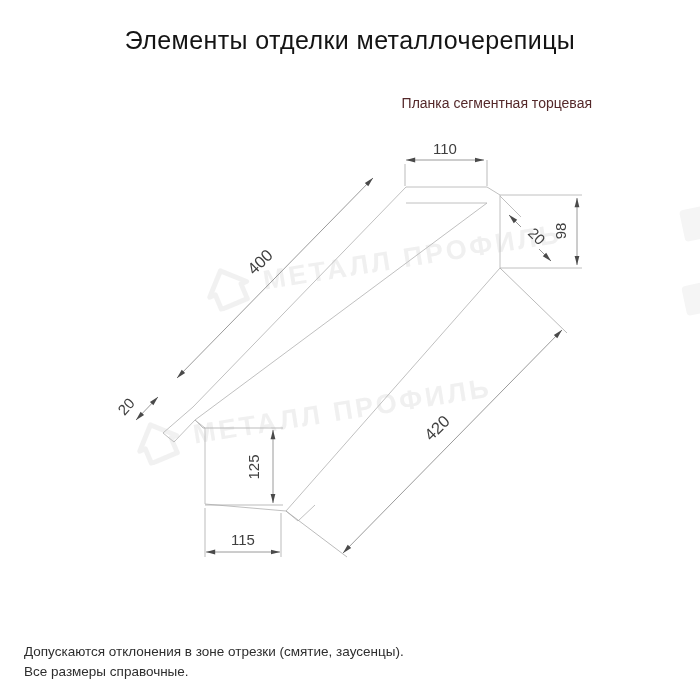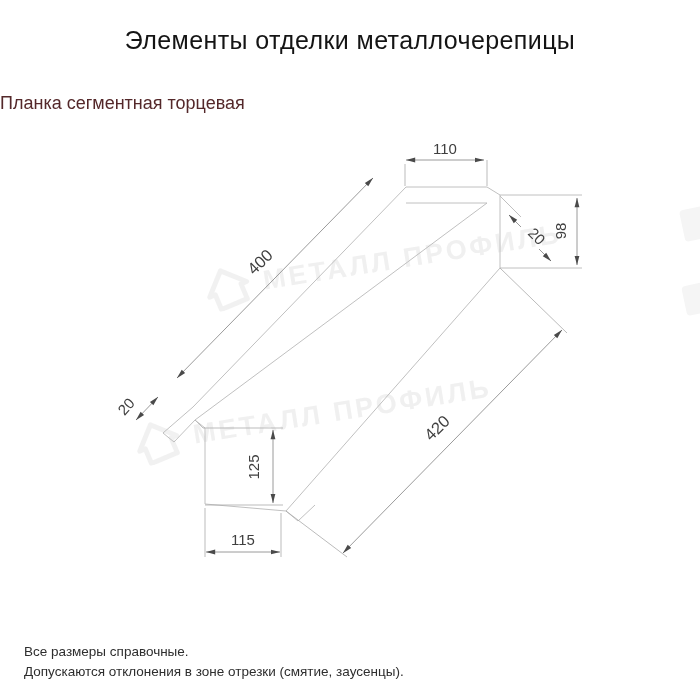--- a/index.html
+++ b/index.html
@@ -5,22 +5,22 @@
   html,body{margin:0;padding:0;background:#ffffff;}
   .page{
     position:relative;width:700px;height:700px;background:#ffffff;overflow:hidden;
     font-family:"Liberation Sans", sans-serif;
   }
   .title{
     position:absolute;top:26px;left:0;width:700px;text-align:center;
     font-size:25px;letter-spacing:.4px;color:#141414;font-weight:400;
   }
   .subtitle{
-    position:absolute;top:92px;left:0;width:592px;text-align:left;
-    font-size:18px;line-height:22px;color:#54282a;font-weight:400;
+    position:absolute;top:92px;left:0;width:592px;text-align:right;
+    font-size:14px;line-height:22px;color:#54282a;font-weight:400;
   }
   .footer{
     position:absolute;left:24px;bottom:18px;
     font-size:13.5px;line-height:20px;color:#2e2e2e;
   }
   .wm{
     position:absolute;display:flex;align-items:center;gap:8px;
     transform:rotate(-9deg);opacity:.55;pointer-events:none;
   }
   .wm .wm-text{
@@ -136,17 +136,17 @@
     </g>
   </svg>
 
   <div class="title">Элементы отделки металлочерепицы</div>
 
   <div class="subtitle">
     <div>Планка сегментная торцевая</div>
   </div>
 
   <div class="footer">
+    <div>Допускаются отклонения в зоне отрезки (смятие, заусенцы).</div>
     <div>Все размеры справочные.</div>
-    <div>Допускаются отклонения в зоне отрезки (смятие, заусенцы).</div>
   </div>
 
 </div>
 
 </body></html>

